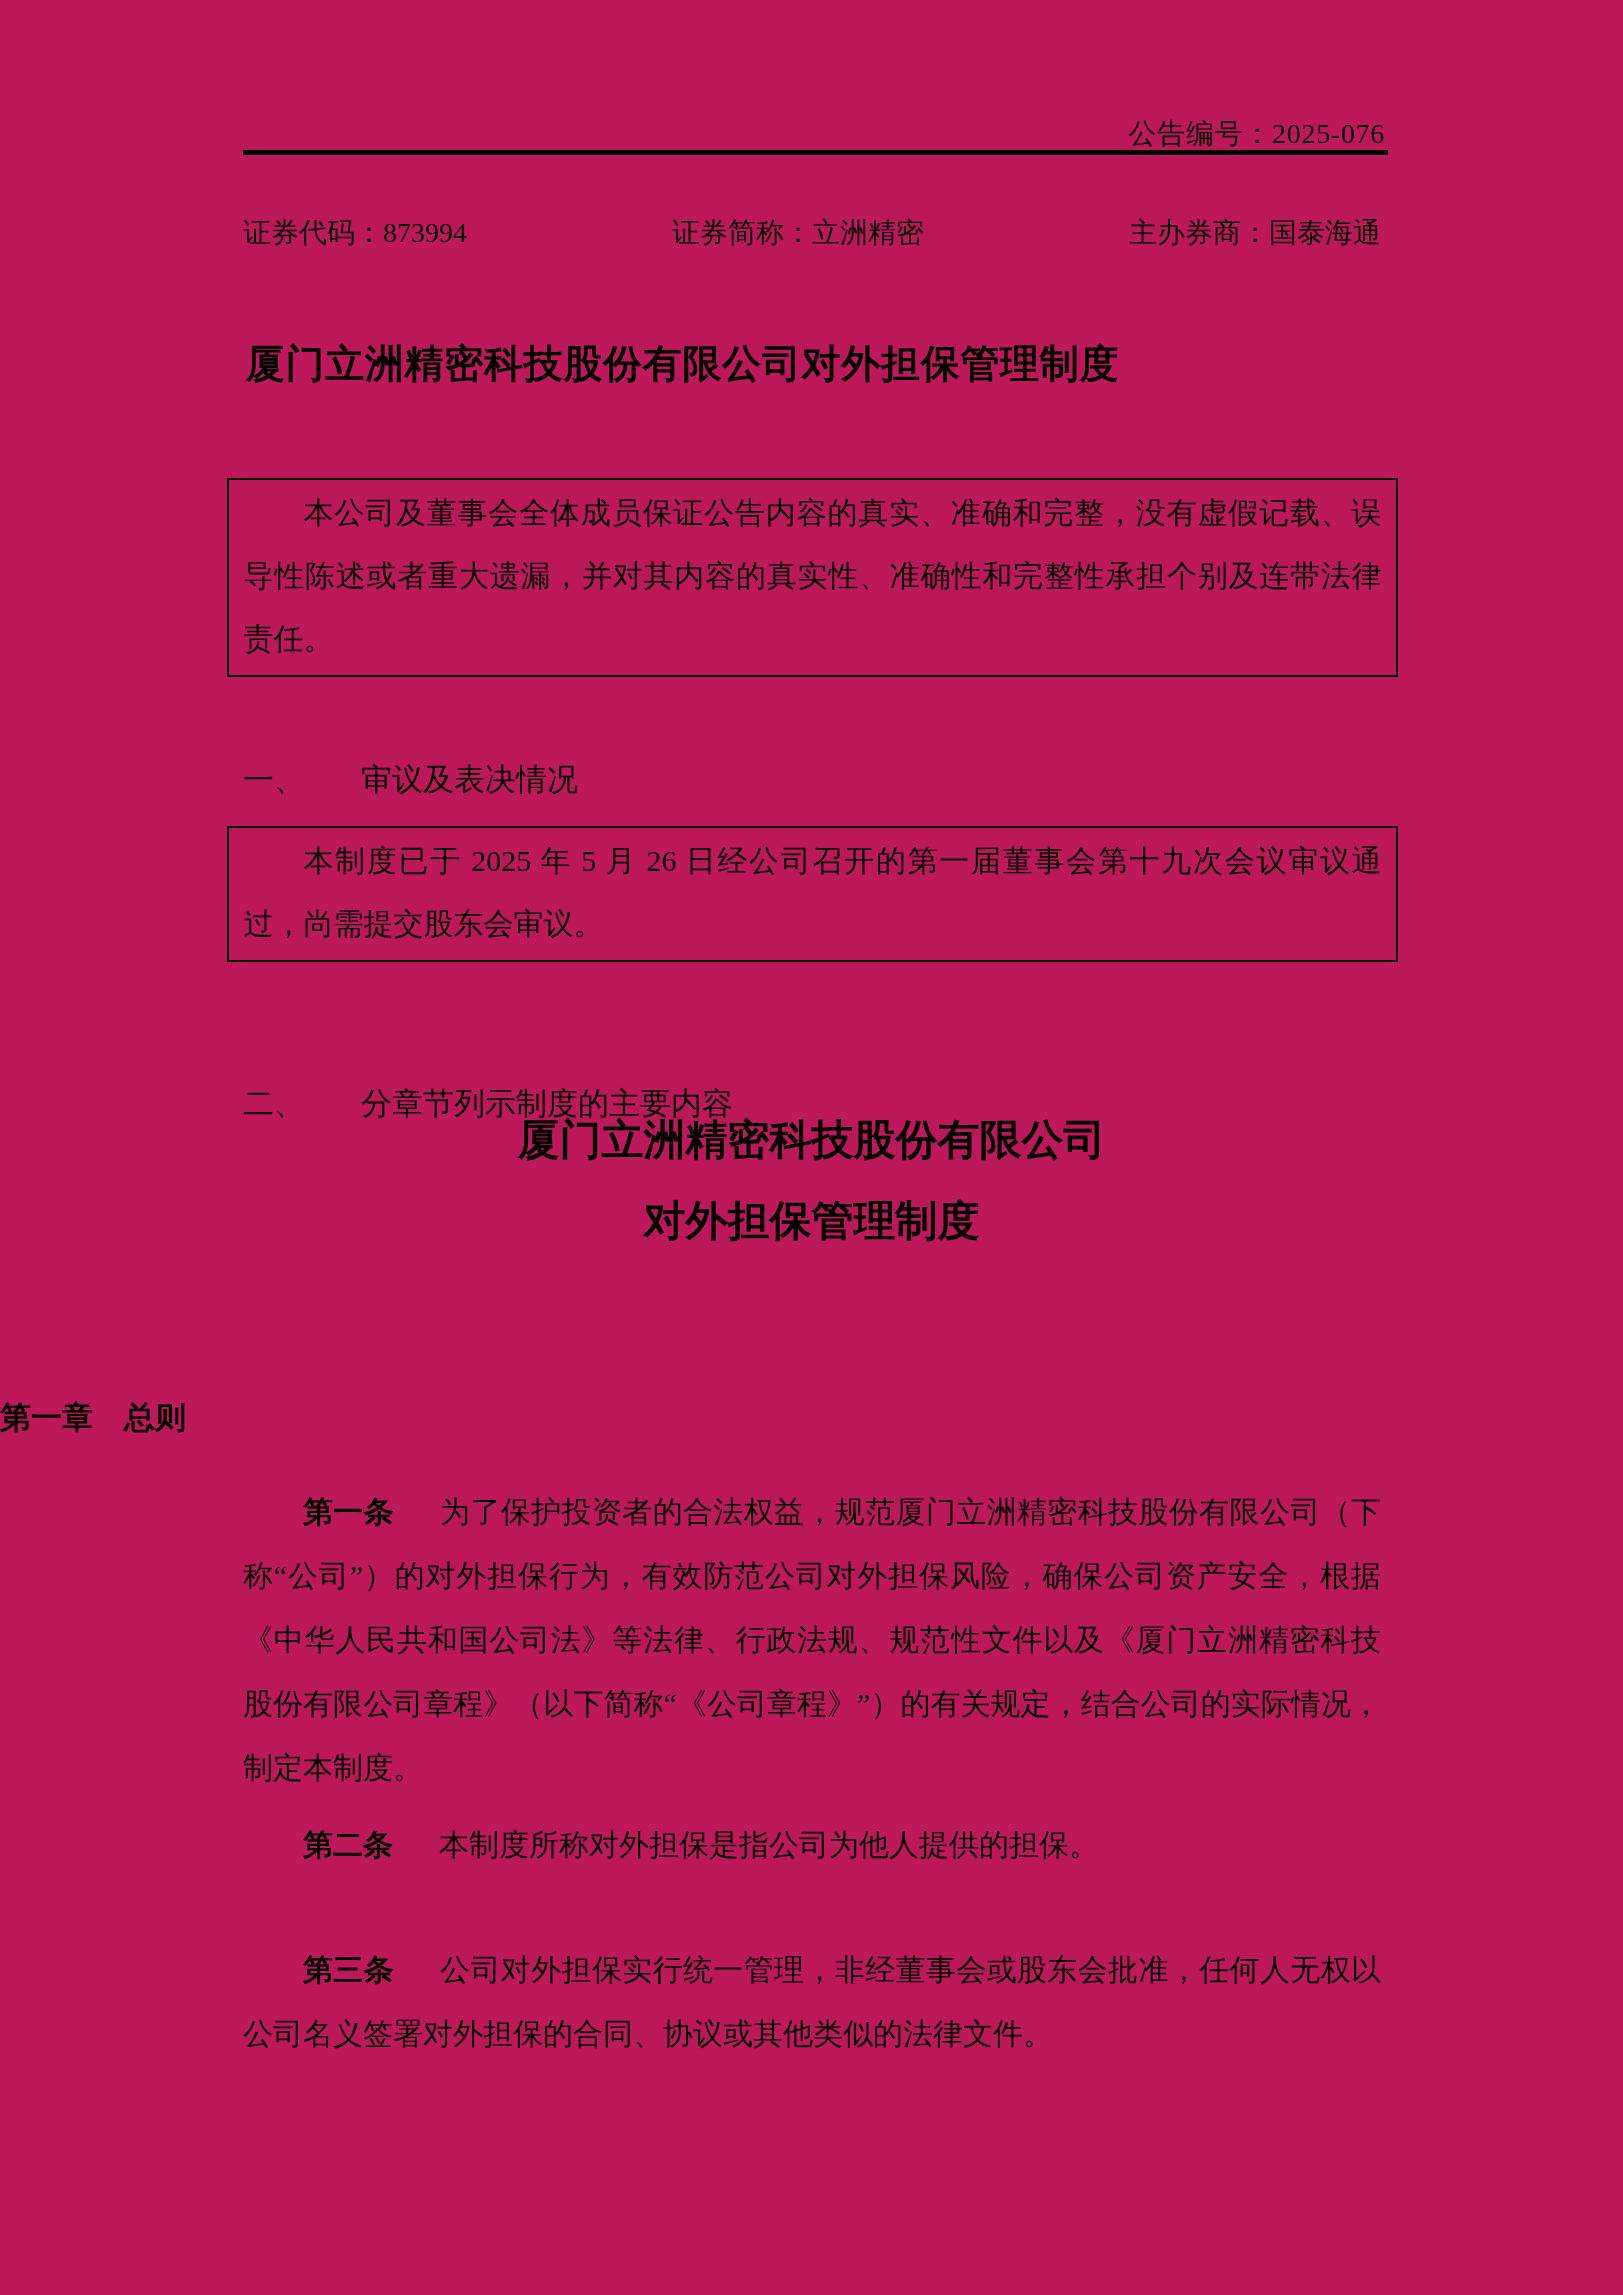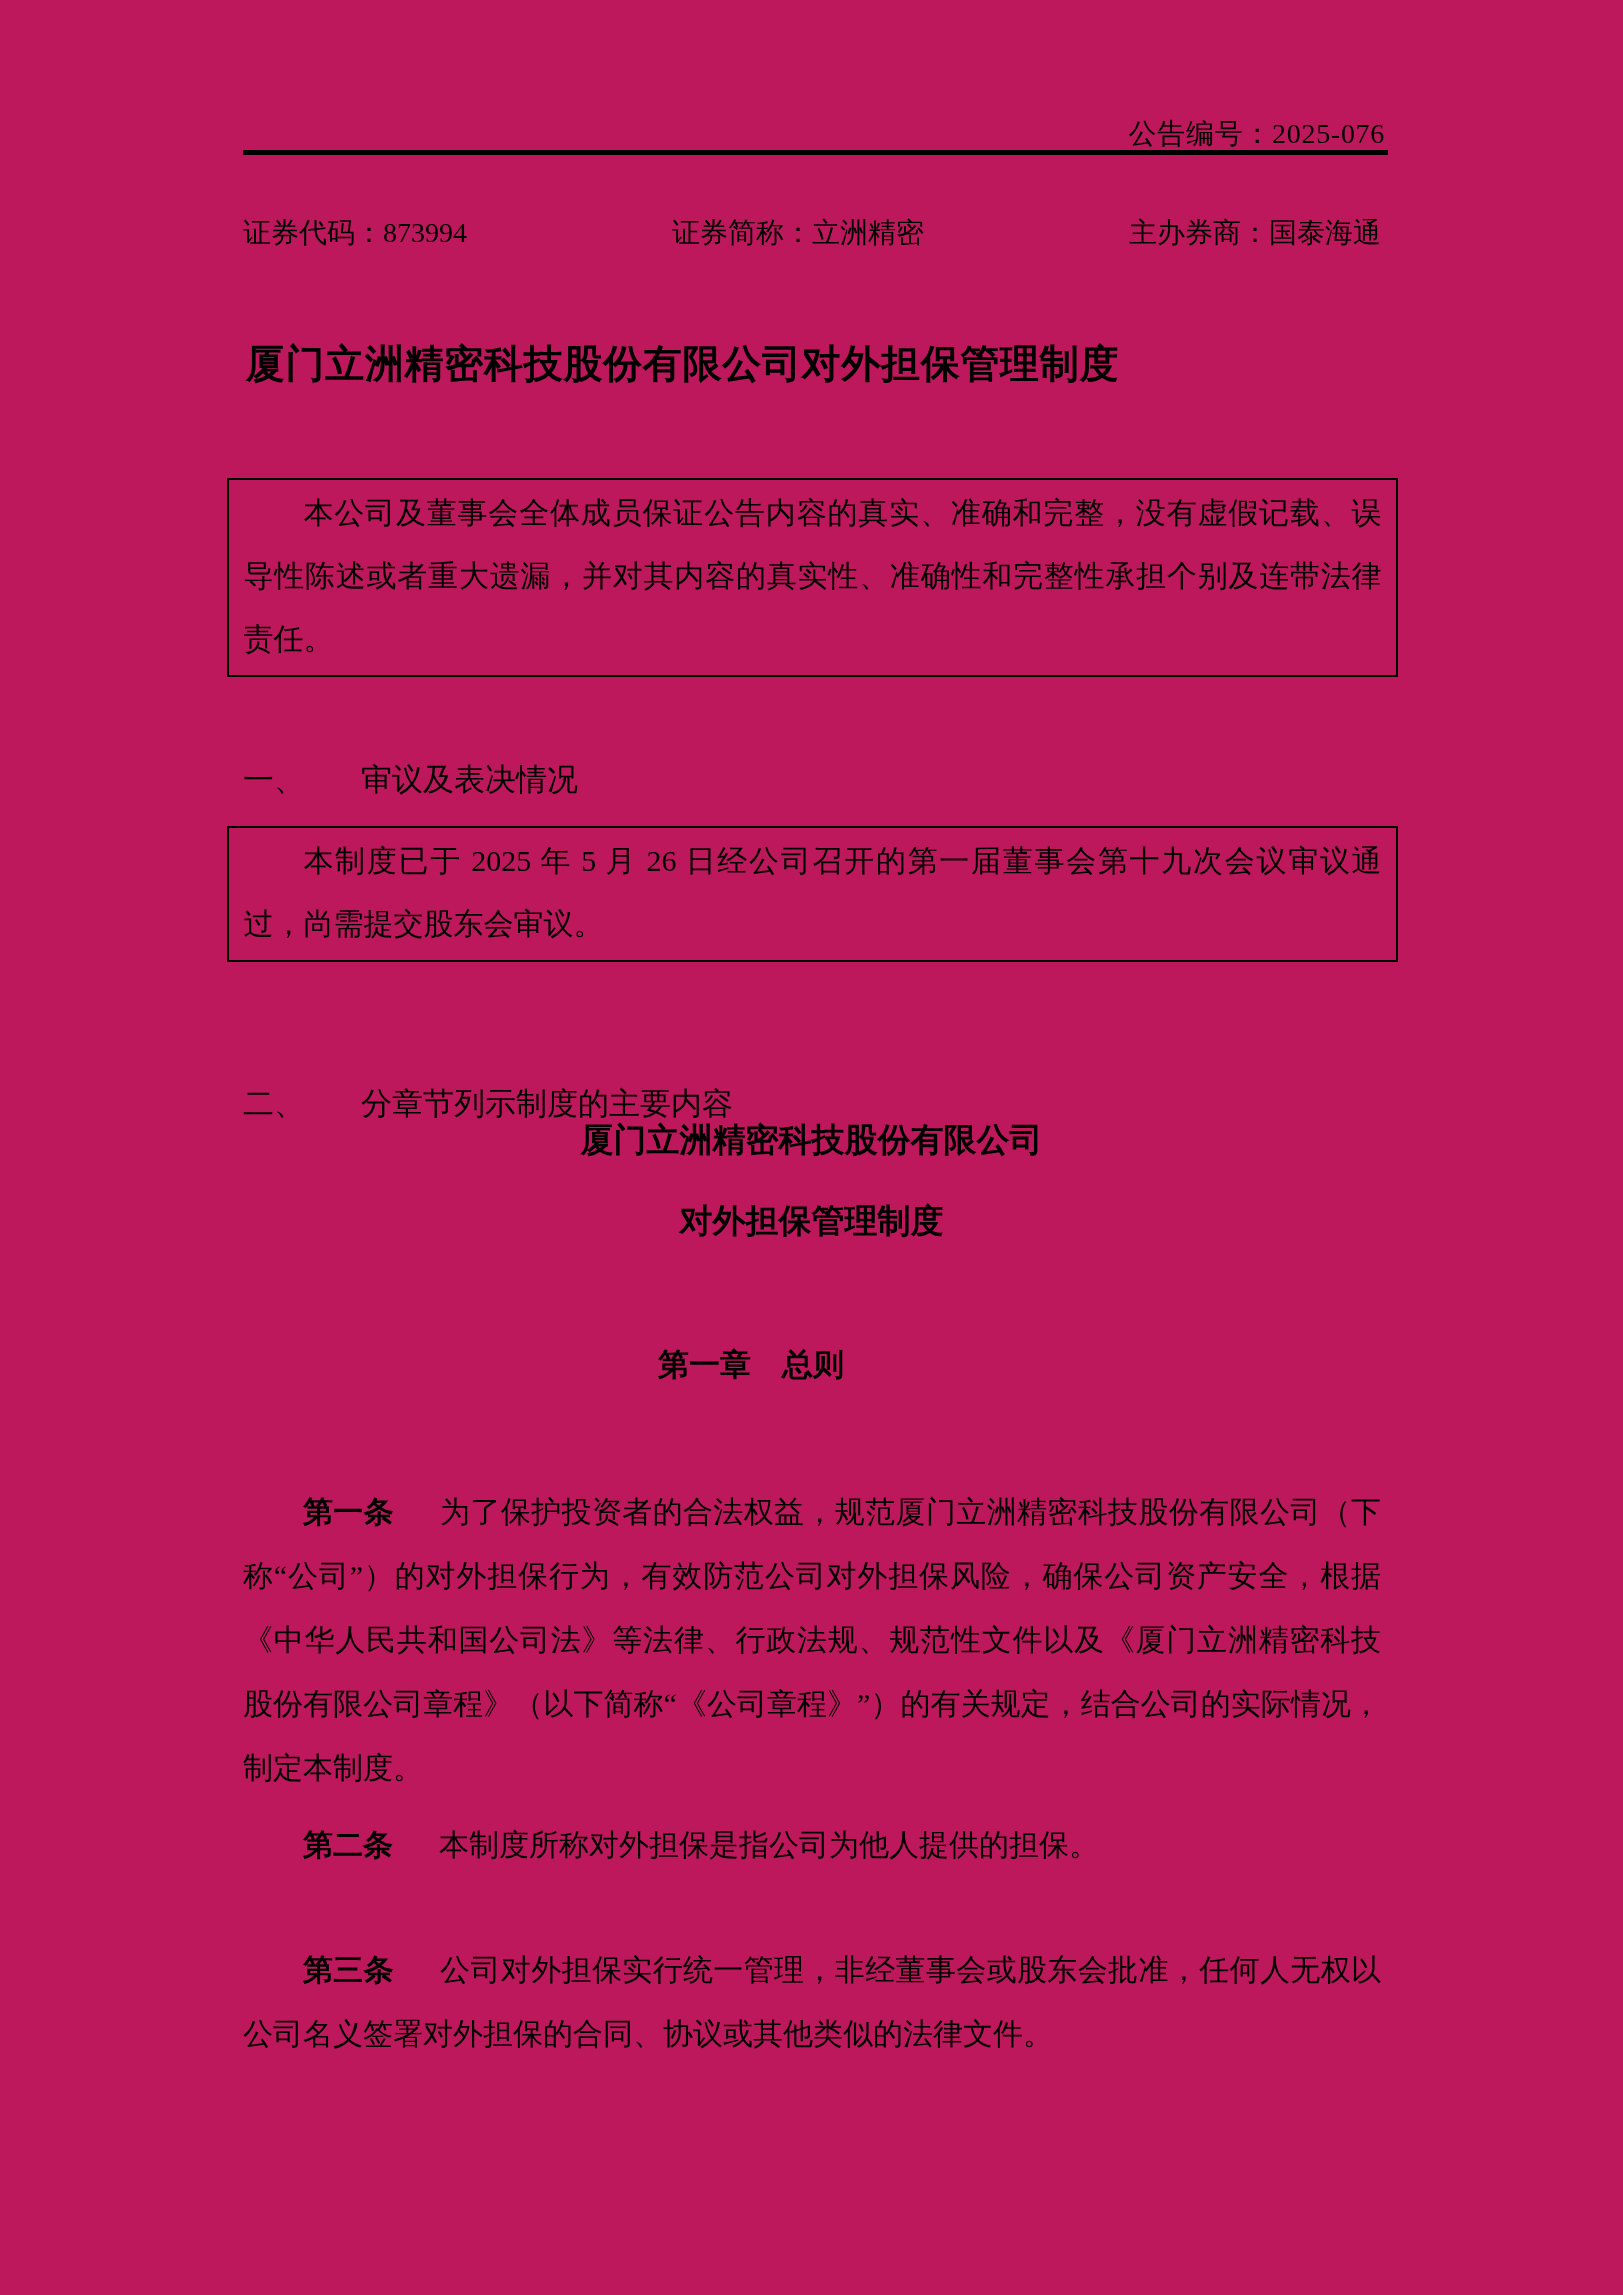--- a/index.html
+++ b/index.html
@@ -83,32 +83,32 @@
     display: inline-block;
     margin-right: 56px;
   }
   .h1pos { top: 761px; }
   .h2pos { top: 1041px; margin-top: 44px; }
   .center-bold {
     position: absolute;
     left: 0;
     width: 1623px;
     text-align: center;
-    font-size: 33px;
+    font-size: 42px;
     line-height: 38px;
     font-weight: bold;
   }
   .c1 { top: 1121px; }
   .c2 { top: 1202px; }
   .chapter {
     position: absolute;
-    top: 1347px;
+    top: 1400px;
     left: 0;
     width: 1502px;
-    text-align: center;
+    text-align: left;
     font-size: 31px;
     line-height: 35px;
     font-weight: bold;
   }
   .article {
     position: absolute;
     left: 243px;
     width: 1138px;
     margin: 0;
     font-size: 30px;

